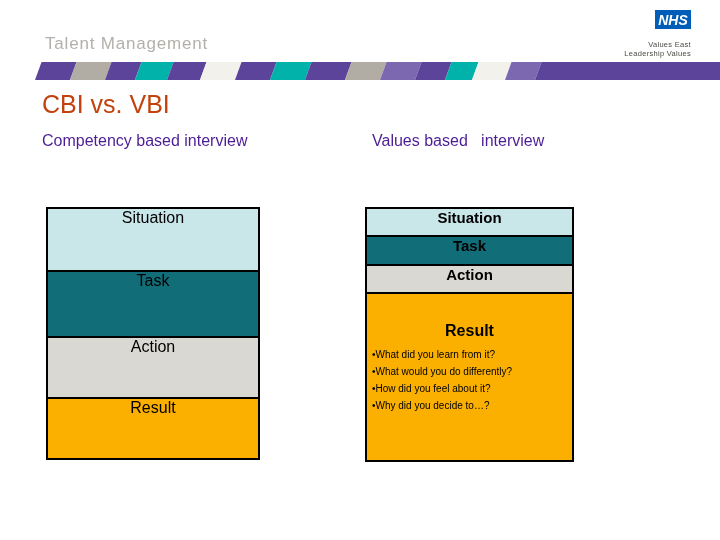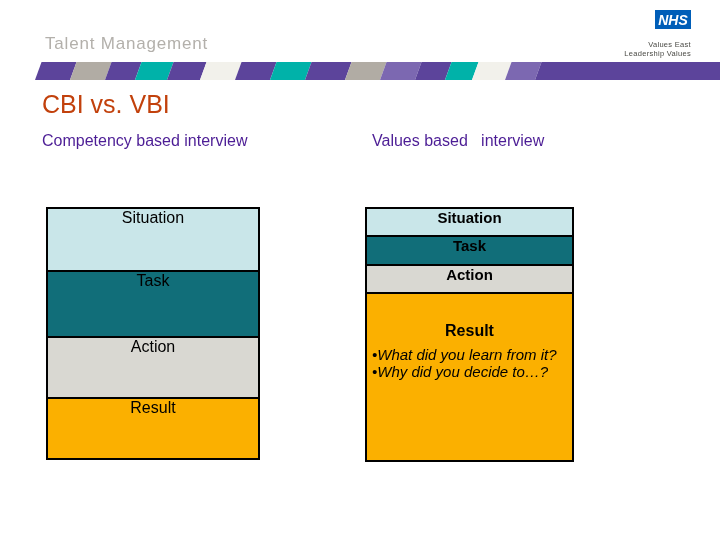--- a/index.html
+++ b/index.html
@@ -83,21 +83,21 @@
     flex: 1 1 auto;
     flex-direction: column; align-items: stretch; justify-content: flex-start;
     font-weight: normal;
   }
   .result-title {
     text-align: center; font-weight: bold; font-size: 16px;
     margin-top: 28px;
   }
   .result-bullets {
     list-style: none; margin: 6px 0 0; padding: 0 2px 0 5px;
-    font-size: 15px; line-height: 17px; color: #000; font-style: italic;
+    font-size: 10px; line-height: 17px; color: #000;
   }
 </style>
 </head>
 <body>
 
 <div class="slide">
 
   <div class="talent-title">Talent Management</div>
 
   <div class="nhs-logo">
@@ -157,18 +157,20 @@
     <div class="band b1" style="background-color: rgb(17, 110, 121);">
       <span>Task</span>
     </div>
     <div class="band b2" style="background-color: rgb(217, 216, 210);">
       <span>Action</span>
     </div>
     <div class="band b3" style="background-color: rgb(251, 176, 0);">
       <div class="result-title">Result</div>
       <ul class="result-bullets">
           <li>•What did you learn from it?</li>
+          <li>•What would you do differently?</li>
+          <li>•How did you feel about it?</li>
           <li>•Why did you decide to…?</li>
         </ul>
     </div>
   </div>
 
 </div>
 
 </body></html>

